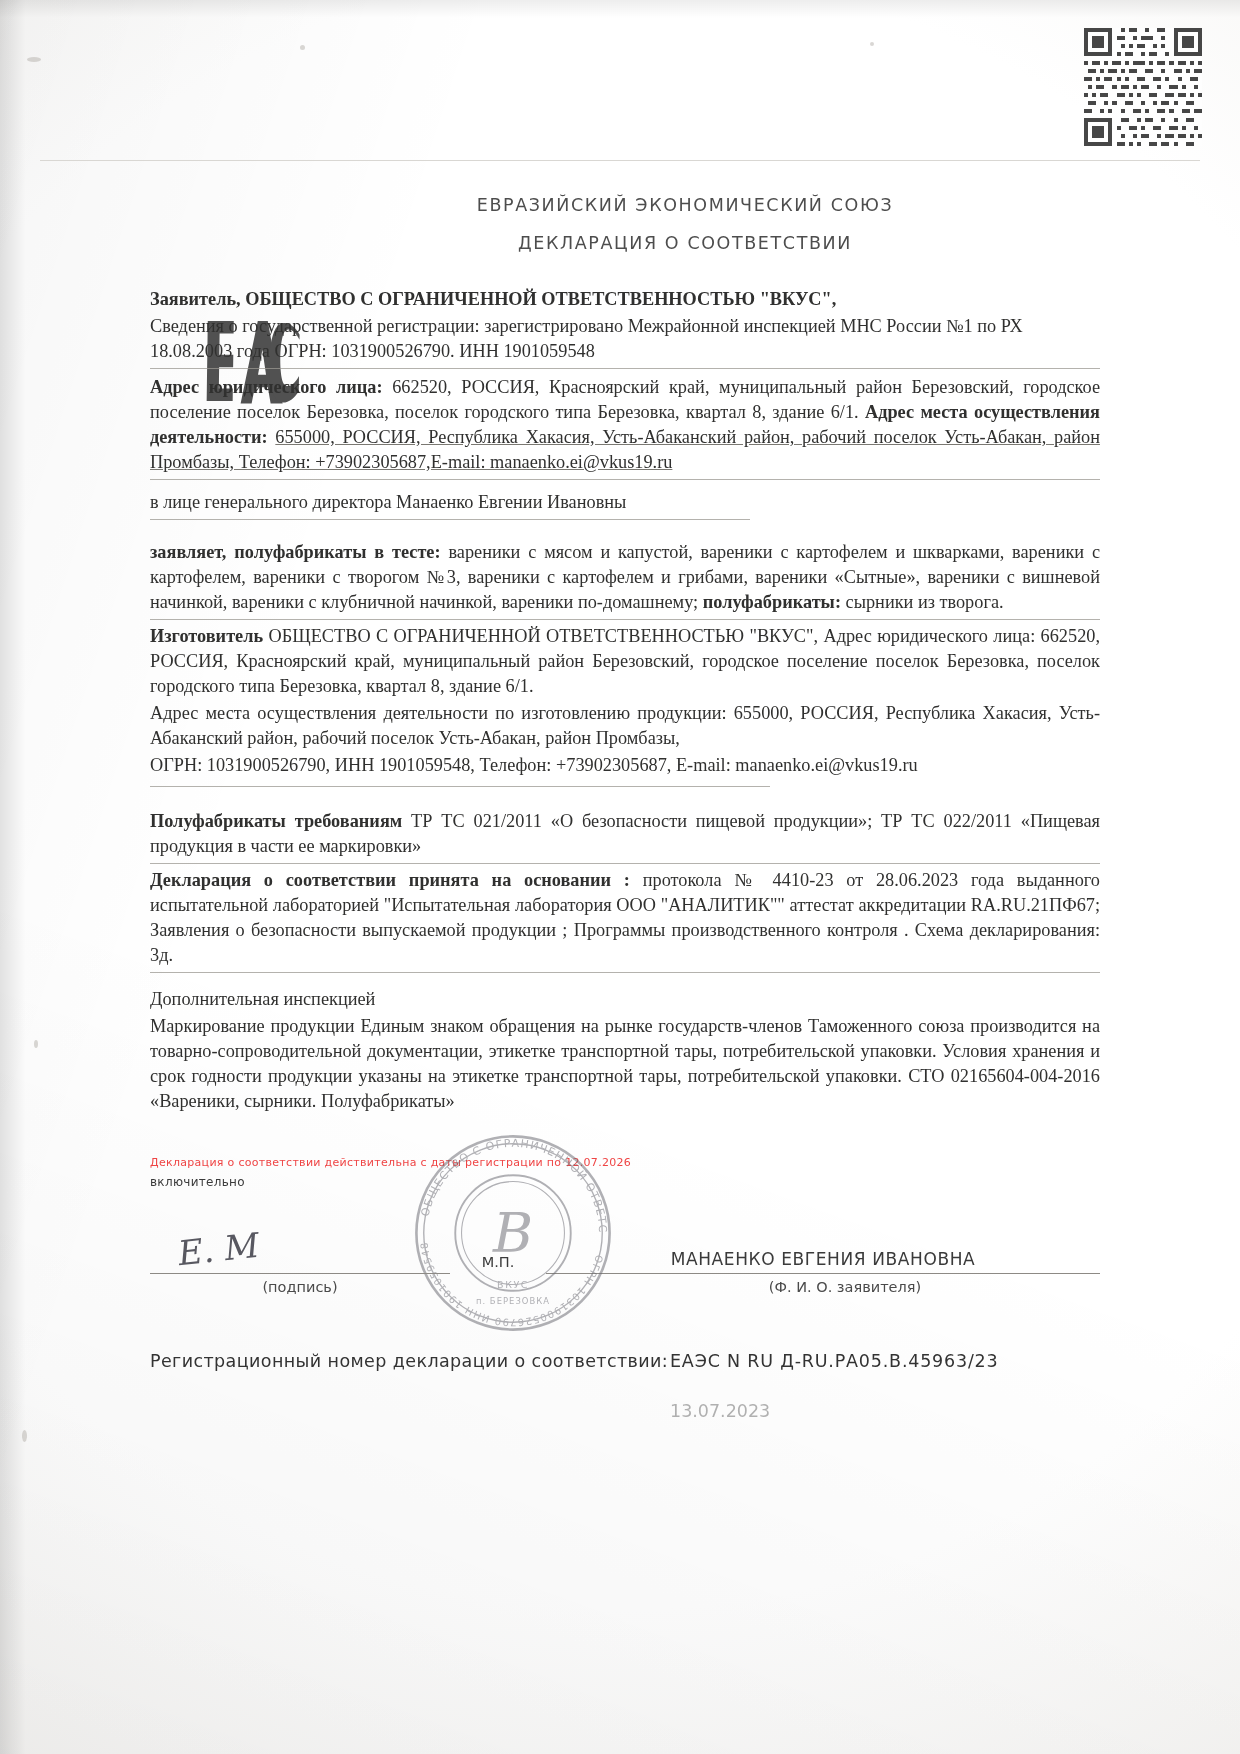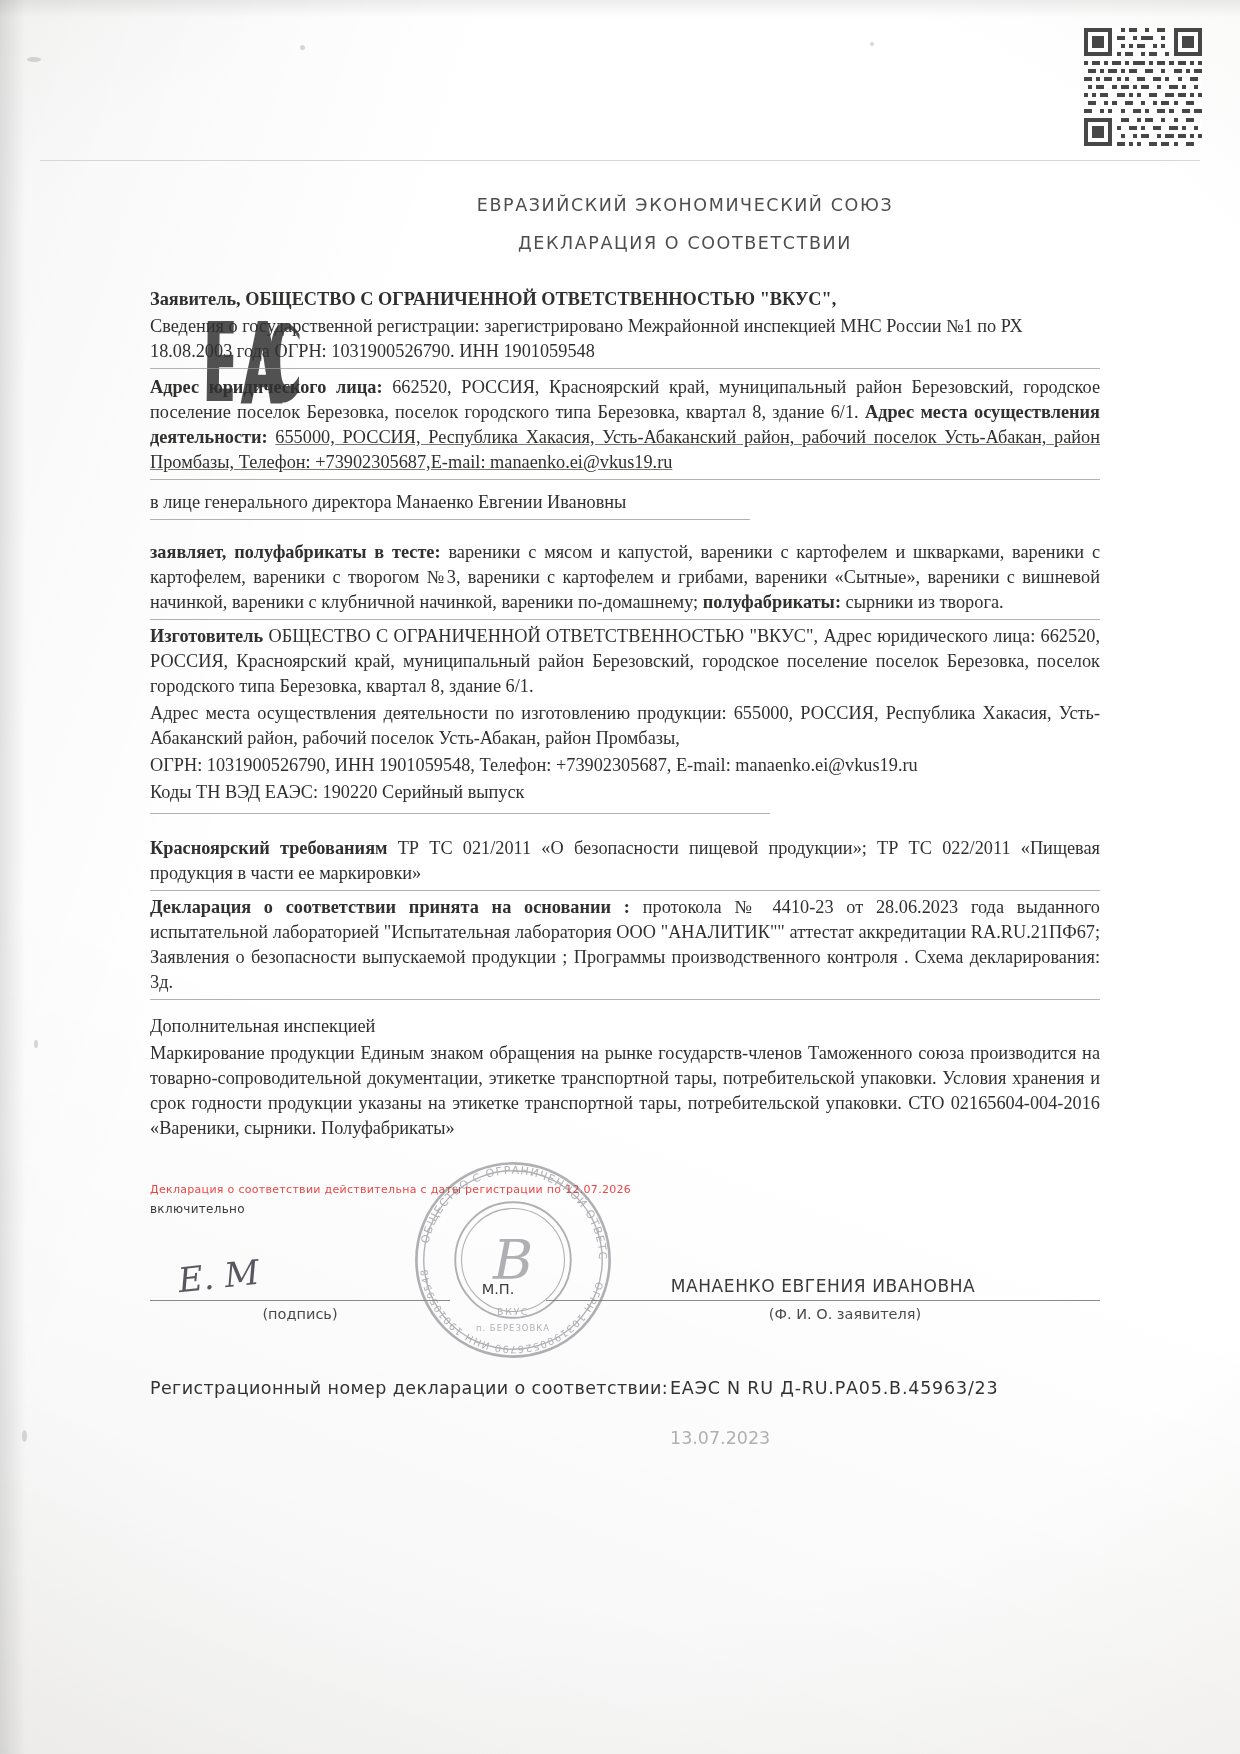--- a/index.html
+++ b/index.html
@@ -426,27 +426,26 @@
   </div>
 
   <div class="block" style="margin-top:4px;">
     <p class="t">
       <span class="b">Изготовитель</span>
       <span>ОБЩЕСТВО С ОГРАНИЧЕННОЙ ОТВЕТСТВЕННОСТЬЮ "ВКУС",</span>
       <span>Адрес юридического лица: 662520, РОССИЯ, Красноярский край, муниципальный район Березовский, городское поселение поселок Березовка, поселок городского типа Березовка, квартал 8, здание 6/1.</span>
     </p>
     <p class="t">Адрес  места осуществления деятельности по изготовлению продукции: 655000, РОССИЯ, Республика Хакасия, Усть-Абаканский район, рабочий поселок Усть-Абакан, район Промбазы,</p>
     <p class="t nj">ОГРН: 1031900526790, ИНН 1901059548, Телефон: +73902305687, E-mail: manaenko.ei@vkus19.ru</p>
-    <p class="t nj">Коды ТН ВЭД ЕАЭС: 190220   Серийный выпуск</p>
     <div class="rule" style="width:620px; margin-top:8px;"></div>
   </div>
 
   <div class="block" style="margin-top:22px;">
     <p class="t small">
-      <span class="b">Красноярский требованиям</span>
+      <span class="b">Полуфабрикаты требованиям</span>
       <span>ТР ТС 021/2011 «О безопасности пищевой продукции»; ТР ТС 022/2011 «Пищевая продукция в части ее маркировки»</span>
     </p>
     <div class="rule"></div>
   </div>
 
   <div class="block" style="margin-top:4px;">
     <p class="t small">
       <span class="b">Декларация о соответствии принята на основании :</span>
       <span>протокола № 4410-23 от 28.06.2023 года выданного испытательной лабораторией "Испытательная лаборатория ООО "АНАЛИТИК"" аттестат аккредитации RA.RU.21ПФ67; Заявления о безопасности выпускаемой продукции ; Программы производственного контроля . Схема декларирования: 3д.</span>
     </p>

